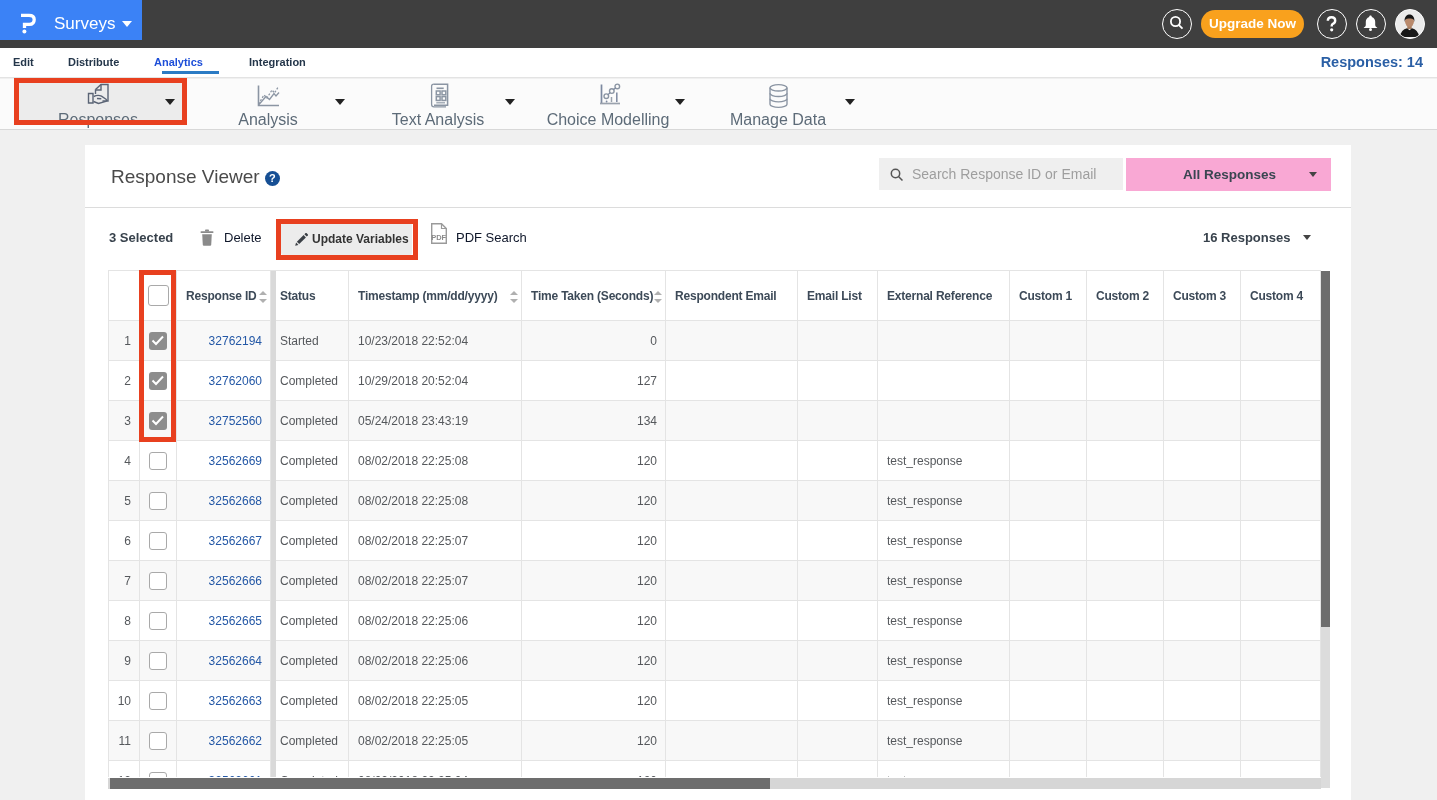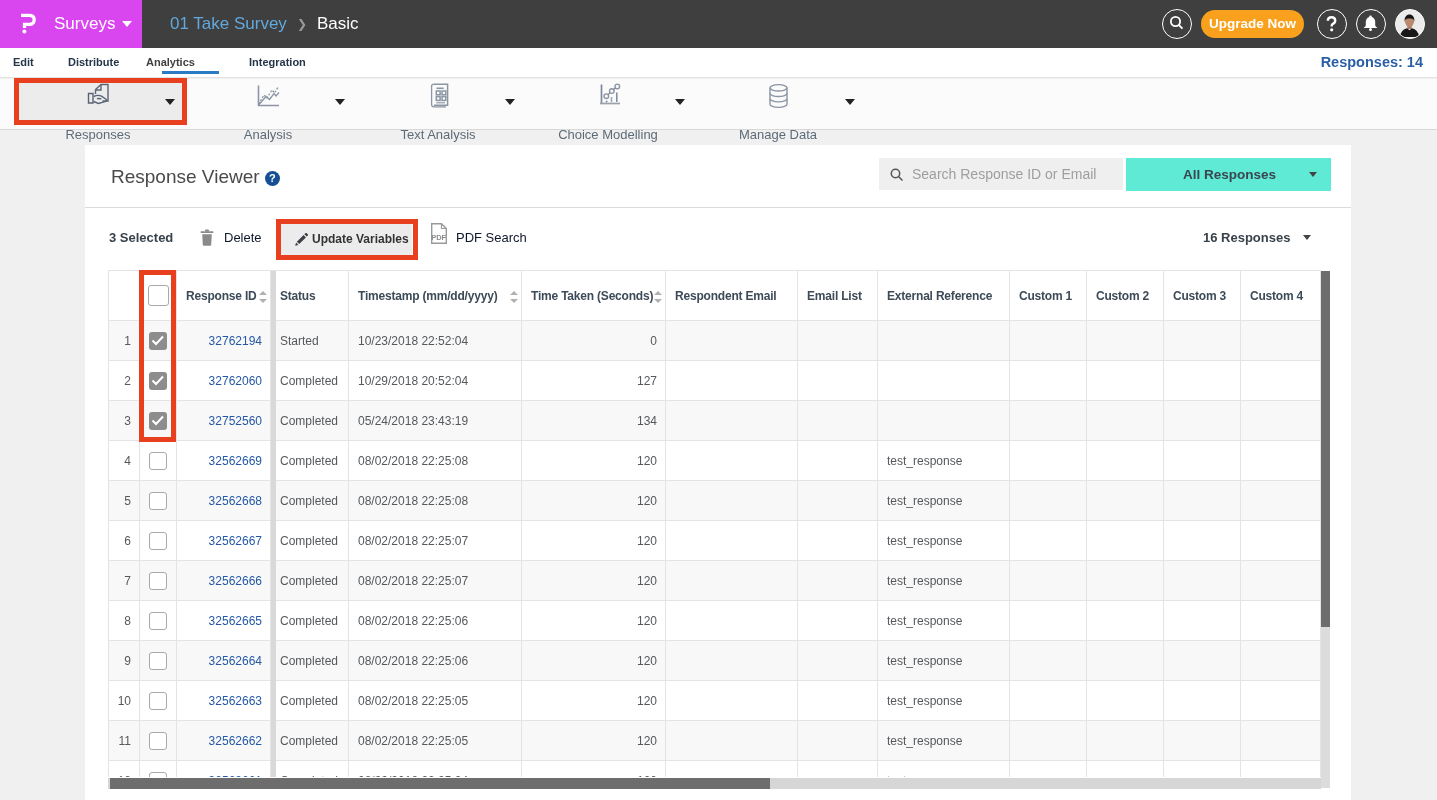--- a/index.html
+++ b/index.html
@@ -1,41 +1,41 @@
 <!DOCTYPE html>
 <html><head>
 <meta charset="utf-8">
 <style>
 * { margin:0; padding:0; box-sizing:border-box; }
 html,body { width:1437px; height:800px; overflow:hidden; font-family:"Liberation Sans", sans-serif; background:#f0f0f0; }
 .topbar { position:absolute; left:0; top:0; width:1437px; height:48px; background:#3f3f3f; }
-.logobox { position:absolute; left:0; top:0; width:142px; height:48px; background:#d946ef; }
+.logobox { position:absolute; left:0; top:0; width:142px; height:40px; background:#3b82f6; }
 .surveys { position:absolute; left:54px; top:0; line-height:48px; color:#fff; font-size:17px; }
 .caret { display:inline-block; width:0; height:0; border-left:5px solid transparent; border-right:5px solid transparent; border-top:6px solid #fff; }
 .logocaret { position:absolute; left:122px; top:21px; }
 .crumb { position:absolute; left:170px; top:0; line-height:48px; font-size:17px; color:#62a8dc; }
 .crumb .sep { color:#999; font-size:12px; padding:0 10px; position:relative; top:-1px; }
 .crumb .cur { color:#fff; }
 .topicon { position:absolute; top:9px; width:30px; height:30px; border:1.5px solid #fff; border-radius:50%; }
 .upgr { position:absolute; left:1201px; top:10px; width:103px; height:28px; background:#f9a11d; border-radius:14px; color:#fff; font-size:13.5px; font-weight:bold; text-align:center; line-height:28px; }
 .tabs { position:absolute; left:0; top:48px; width:1437px; height:30px; background:#fff; border-bottom:1px solid #e3e3e3; }
 .tab { position:absolute; top:0; line-height:29px; font-size:11px; font-weight:bold; color:#24364a; }
 .resp14 { position:absolute; right:14px; top:0; line-height:29px; font-size:14.5px; font-weight:bold; color:#2a5fa5; }
 .toolbar { position:absolute; left:0; top:79px; width:1437px; height:51px; background:#fbfbfb; border-bottom:1px solid #d8d8d8; }
 .titem { position:absolute; top:0; width:140px; height:51px; text-align:center; }
-.titem .lbl { position:absolute; width:140px; left:0; top:32px; font-size:13px; color:#5d6b78;margin-top:16px; }
+.titem .lbl { position:absolute; width:140px; left:0; top:32px; font-size:16px; color:#5d6b78; }
 .titem svg { position:absolute; left:57px; top:4px; }
 .tcaret { position:absolute; top:20px; width:0; height:0; border-left:5px solid transparent; border-right:5px solid transparent; border-top:6px solid #222; }
 .respsel { position:absolute; left:19px; top:4px; width:163px; height:42px; background:#ececec; }
 .redbox { position:absolute; border:5px solid #e8401f; }
 .card { position:absolute; left:85px; top:145px; width:1266px; height:655px; background:#fff; }
 .cardtitle { position:absolute; left:26px; top:21px; font-size:19px; color:#4a4a4a; }
 .qcirc { display:inline-block; width:15px; height:15px; background:#164f94; border-radius:50%; color:#fff; font-size:11px; font-weight:bold; text-align:center; line-height:15px; vertical-align:1px; }
 .searchbox { position:absolute; left:794px; top:13px; width:244px; height:32px; background:#efefef; color:#9e9e9e; font-size:14px; line-height:33px; }
-.allresp { position:absolute; left:1041px; top:13px; width:205px; height:33px; background:#5eead4; }
+.allresp { position:absolute; left:1041px; top:13px; width:205px; height:33px; background:#f9a8d4; }
 .divider { position:absolute; left:0; top:62px; width:1266px; height:1px; background:#dcdcdc; }
 .acts { position:absolute; left:0; top:63px; width:1266px; height:62px; font-size:13px; }
 .blue { color:#0f172a; }
 table { border-collapse:collapse; table-layout:fixed; width:1212px; }
 .tblwrap { position:absolute; left:23px; top:125px; width:1213px; height:507px; overflow:hidden; }
 td,th { border:1px solid #e4e4e4; font-size:12px; color:#55585c; overflow:hidden; white-space:nowrap; }
 th { height:50px; font-size:12px; color:#3d4a58; text-align:left; padding-left:9px; background:#fff; position:relative; letter-spacing:-0.2px; }
 td { height:40px; padding-left:9px; }
 tr.odd td { background:#f8f8f8; }
 tr.even td { background:#fff; }
@@ -54,21 +54,20 @@
 <body>
 <div class="topbar">
   <div class="logobox">
     <svg width="17" height="22" viewBox="0 0 17 22" style="position:absolute;left:21px;top:12px;overflow:visible">
       <path d="M0 3.3 H8 Q13.2 3.3 13.2 7.4 Q13.2 12.3 8.3 12.3 H3.5 V16" fill="none" stroke="#fff" stroke-width="3.3"></path>
       <circle cx="3.4" cy="19.6" r="2" fill="#fff"></circle>
     </svg>
     <span class="surveys">Surveys</span>
     <span class="caret logocaret"></span>
   </div>
-  <div class="crumb">01 Take Survey<span class="sep">❯</span><span class="cur">Basic</span></div>
   <div class="topicon" style="left:1162px;">
     <svg width="27" height="27" viewBox="0 0 27 27">
         <circle cx="12.5" cy="11.5" r="4.6" fill="none" stroke="#fff" stroke-width="1.8"></circle>
         <line x1="15.7" y1="14.9" x2="19.5" y2="18.7" stroke="#fff" stroke-width="1.8"></line>
       </svg>
   </div>
   <div class="upgr">Upgrade Now</div>
   <div class="topicon" style="left:1317px;">
     <svg width="27" height="27" viewBox="0 0 27 27">
         <path d="M9.8 10.8 Q9.8 7.2 13.5 7.2 Q17.2 7.2 17.2 10.5 Q17.2 12.9 14.9 13.8 Q13.7 14.4 13.7 15.9 L13.7 16.6" fill="none" stroke="#fff" stroke-width="2.4"></path>
@@ -87,21 +86,21 @@
         <rect x="11.3" y="14.5" width="4.4" height="4.5" fill="#a87f63"></rect>
         <ellipse cx="13.5" cy="11.3" rx="4.5" ry="5.5" fill="#b98a6d"></ellipse>
         <path d="M8.6 12.2 C8.1 5.8 11.6 4.6 13.5 4.6 C15.4 4.6 18.9 5.8 18.4 12.2 C18.4 9.7 17.3 8.3 13.5 8.5 C9.7 8.3 8.6 9.7 8.6 12.2 Z" fill="#161616"></path>
         <path d="M3.8 27 Q5.2 19.3 11 18.3 L13.5 20.2 L16 18.3 Q21.8 19.3 23.2 27 z" fill="#181818"></path>
       </svg>
   </div>
 </div>
 <div class="tabs">
   <span class="tab" style="left:13px;">Edit</span>
   <span class="tab" style="left:68px;text-align:right;">Distribute</span>
-  <span class="tab" style="left:146px; color:#404040;">Analytics</span>
+  <span class="tab" style="left:154px; color:#1d4ed8;">Analytics</span>
   <span style="position:absolute;left:162px;top:23px;width:57px;height:2.5px;background:#2b7bc4;"></span>
   <span class="tab" style="left:249px;">Integration</span>
   <span class="resp14">Responses: 14</span>
 </div>
 <div class="toolbar">
   <div class="respsel"></div>
   <div class="titem" style="left:28px;">
     <svg width="27" height="27" viewBox="0 0 27 27" fill="none" stroke="#5a6475" stroke-width="1.4">
       <path d="M10.5 6.5 L16 1.5 L23 1.5 L23 18 L17.5 18"></path>
       <path d="M16 1.5 L16 7 L10.5 7 L10.5 11"></path>

